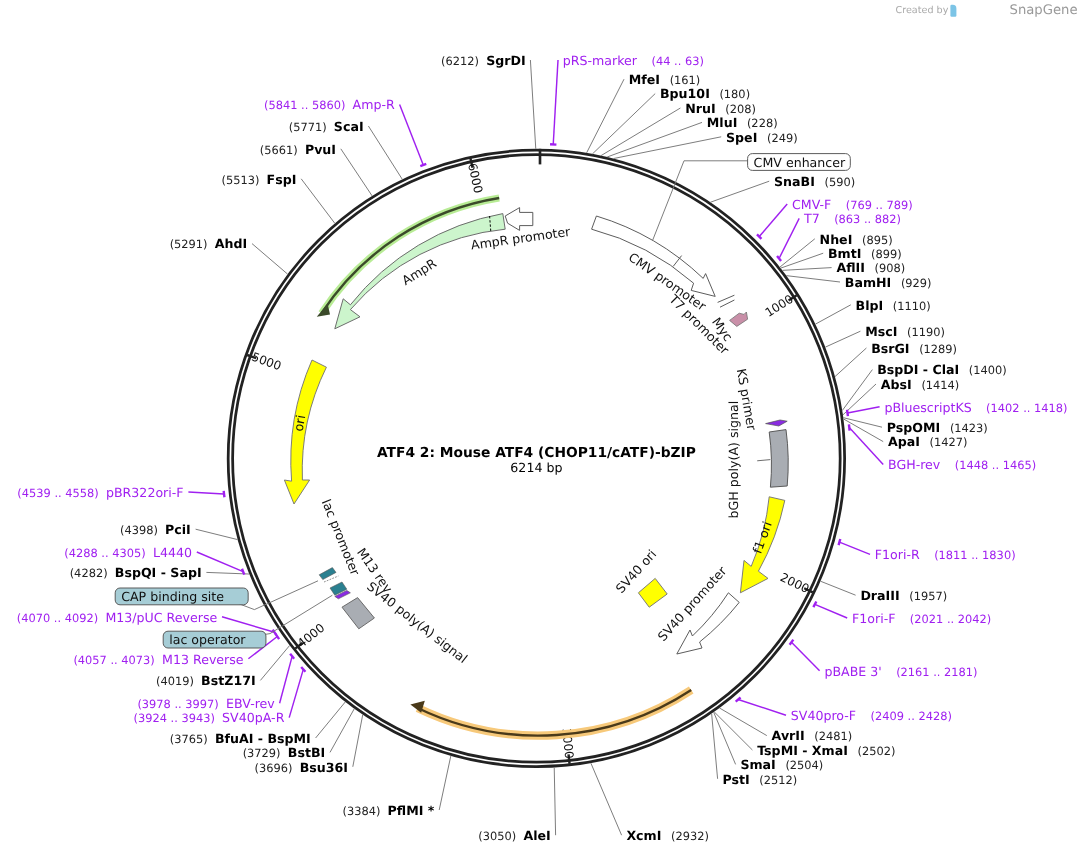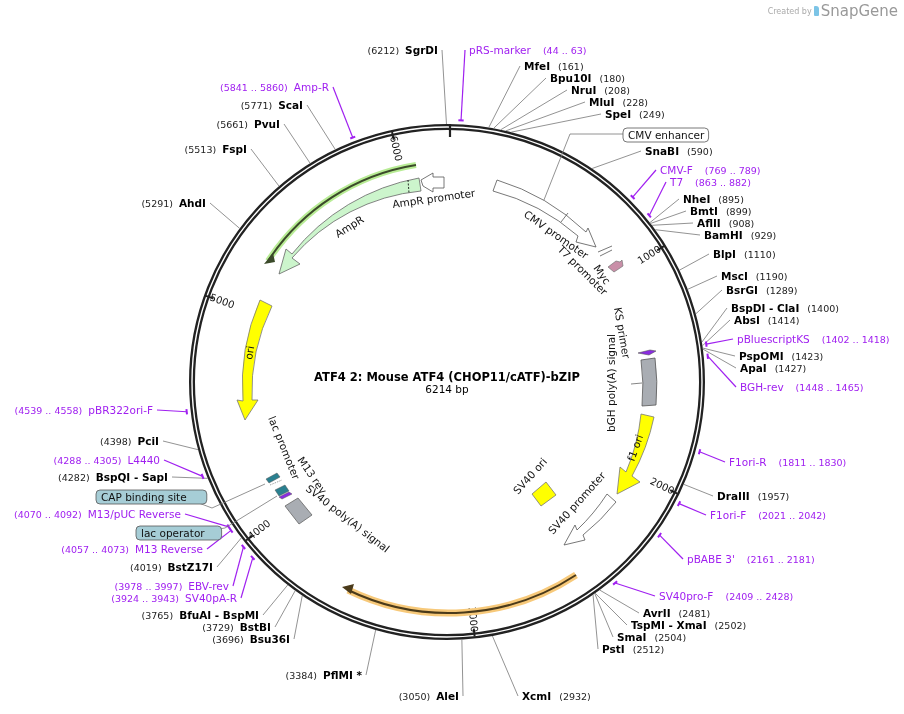--- a/index.html
+++ b/index.html
@@ -1,19 +1,19 @@
 <!DOCTYPE html>
 <html><head>
 <meta charset="utf-8">
 <style>
   html,body{margin:0;padding:0;background:#fff;}
   body{width:904px;height:714px;position:relative;overflow:hidden;font-family:"DejaVu Sans","Liberation Sans",sans-serif;}
   #map{position:absolute;left:0;top:0;}
   .credit{position:absolute;right:6px;top:2px;font-size:8px;color:#aaa;display:flex;align-items:center;gap:2px;}
-  .credit .brand{font-size:15px;color:#999;}
+  .credit .brand{font-size:11px;color:#999;margin-left:42px;}
   .credit .logo{width:5px;height:10px;background:#7cc4e6;border-radius:1px 3px 1px 1px;display:inline-block;}
   text{font-family:"DejaVu Sans","Liberation Sans",sans-serif;}
   .enz{font-size:10.5px;font-weight:bold;fill:#000;}
   .pos{font-size:9.5px;fill:#222;}
   .prim{font-size:10.5px;fill:#a020f0;}
   .primpos{font-size:9.5px;fill:#a020f0;}
   .feat{font-size:10.5px;fill:#111;}
   .tick{font-size:10px;fill:#111;}
   .title{font-size:11.5px;font-weight:bold;fill:#000;}
   .sub{font-size:10.5px;fill:#000;}

